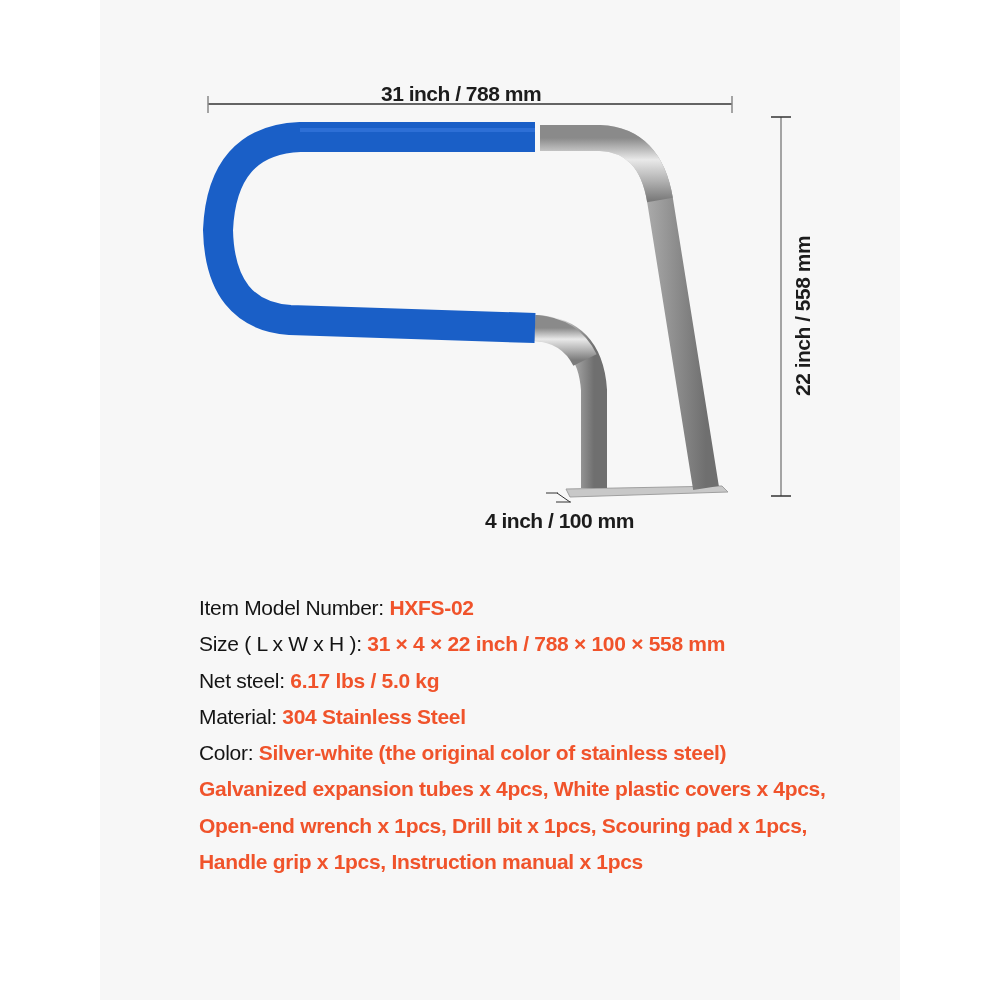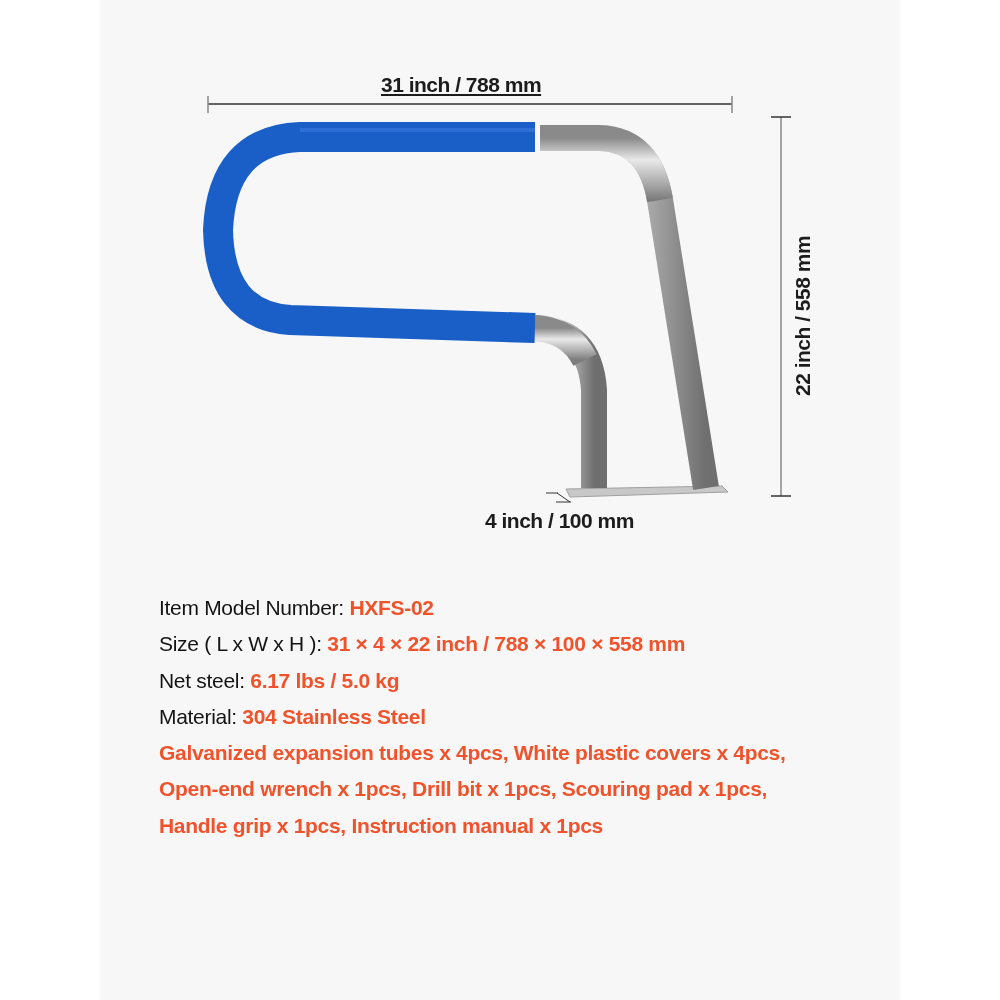--- a/index.html
+++ b/index.html
@@ -2,31 +2,31 @@
 <html><head>
 <meta charset="utf-8">
 <style>
   html, body { margin:0; padding:0; }
   body { width:1000px; height:1000px; background:#ffffff; position:relative; overflow:hidden;
          font-family:"Liberation Sans", "DejaVu Sans", sans-serif; }
   .panel { position:absolute; left:100px; top:0; width:800px; height:1000px; background:#f7f7f7; }
   .dim-text { position:absolute; color:#1c1c1c; font-weight:bold; font-size:21px; letter-spacing:-0.5px; white-space:nowrap; }
   .product { position:absolute; left:0; top:0; }
   .specs { position:absolute; left:159px; top:590px; font-size:21px; line-height:36.3px; color:#111; letter-spacing:-0.3px; }
-  .spec-row { white-space:nowrap; }
+  .spec-row { white-space:nowrap;margin-left:40px; }
   .spec-label { color:#141414; }
   .spec-value { color:#f0532b; font-weight:bold; }
   .vert { transform-origin:left top; transform:rotate(-90deg); }
 </style>
 </head>
 <body>
 
 <div class="panel"></div>
 
-<div class="dim-text" style="left:381px; top:73px;text-decoration:underline;">31 inch / 788 mm</div>
+<div class="dim-text" style="left:381px; top:82px;">31 inch / 788 mm</div>
 
 <svg class="product" width="1000" height="560">
   <defs>
     <linearGradient id="steelH" x1="0" y1="0" x2="0" y2="1">
       <stop offset="0" stop-color="#8a8a8a"></stop>
       <stop offset="0.35" stop-color="#e9e9e9"></stop>
       <stop offset="0.7" stop-color="#b0b0b0"></stop>
       <stop offset="1" stop-color="#7b7b7b"></stop>
     </linearGradient>
     <linearGradient id="steelV" x1="0" y1="0" x2="1" y2="0">
@@ -78,20 +78,23 @@
   <div class="spec-row">
     <span class="spec-label">Size ( L x W x H ): </span><span class="spec-value">31 × 4 × 22 inch / 788 × 100 × 558 mm</span>
   </div>
   <div class="spec-row">
     <span class="spec-label">Net steel: </span><span class="spec-value">6.17 lbs / 5.0 kg</span>
   </div>
   <div class="spec-row">
     <span class="spec-label">Material: </span><span class="spec-value">304 Stainless Steel</span>
   </div>
   <div class="spec-row">
+    <span class="spec-label">Color: </span><span class="spec-value">Silver-white (the original color of stainless steel)</span>
+  </div>
+  <div class="spec-row">
     <span class="spec-value">Galvanized expansion tubes x 4pcs, White plastic covers x 4pcs,</span>
   </div>
   <div class="spec-row">
     <span class="spec-value">Open-end wrench x 1pcs, Drill bit x 1pcs, Scouring pad x 1pcs,</span>
   </div>
   <div class="spec-row">
     <span class="spec-value">Handle grip x 1pcs, Instruction manual x 1pcs</span>
   </div>
 </div>
 

